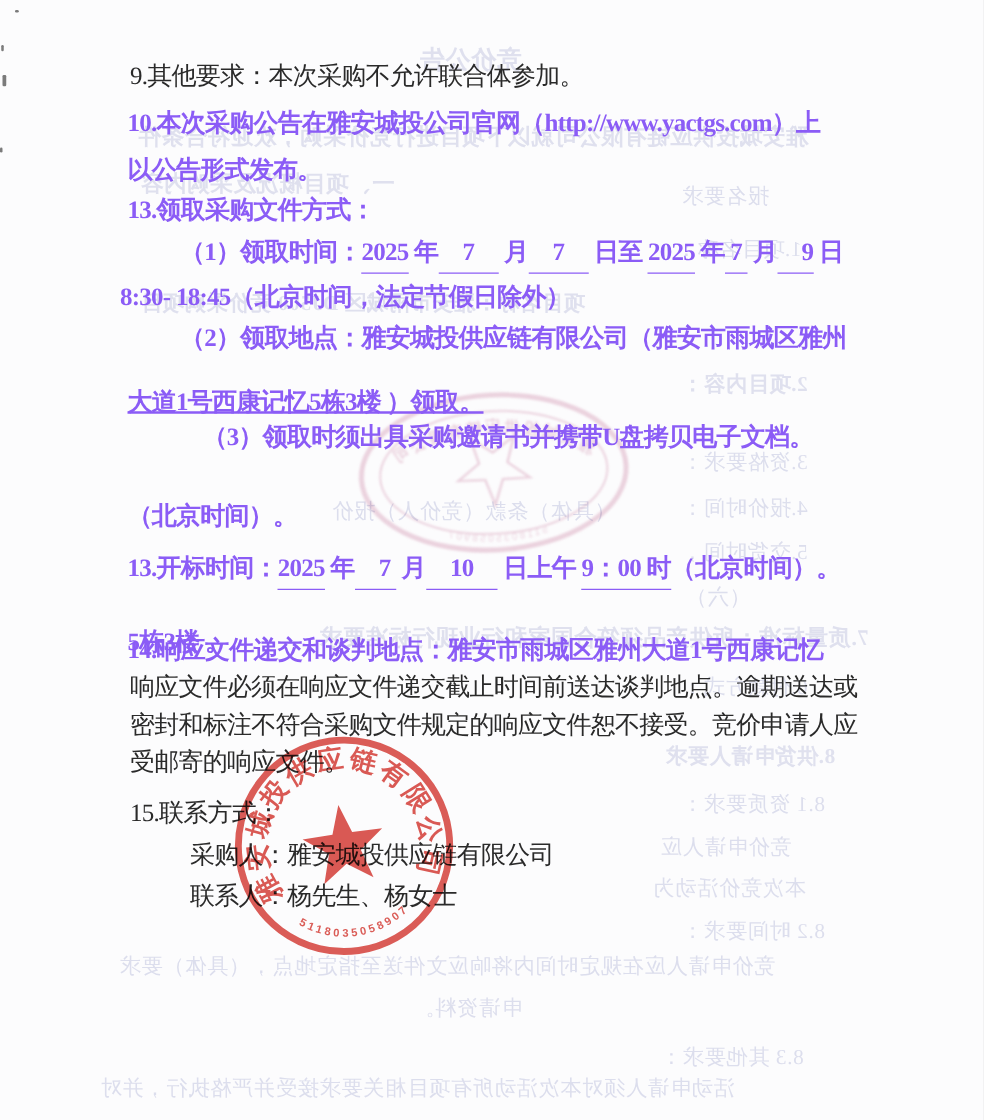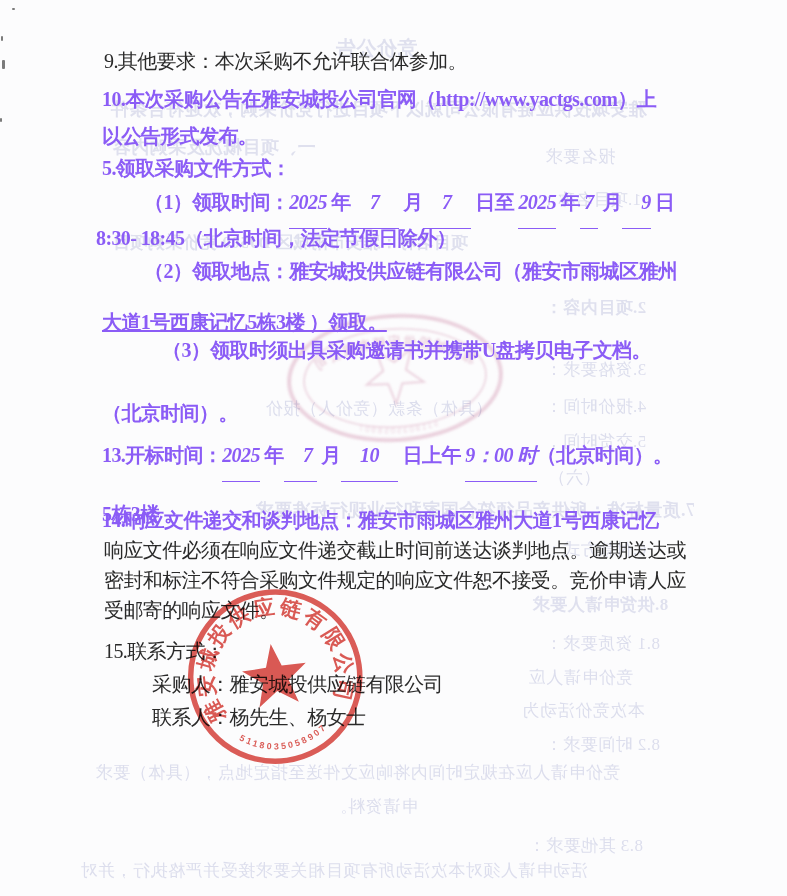--- a/index.html
+++ b/index.html
@@ -7,21 +7,21 @@
     position:relative;width:787px;height:896px;margin:0 auto;
     background:#fcfcfd;overflow:hidden;
     font-family:"Liberation Serif","DejaVu Serif",serif;
     color:var(--ink-color,#222);
   }
   .line{
     position:absolute;white-space:pre;font-size:20px;line-height:25px;
     letter-spacing:-0.6px;color:#2a2a2a;
   }
   .line.b{font-weight:700;color:#8b5cf6;}
-  .u{border-bottom:1.7px solid currentColor;padding-bottom:15px;font-style:italic;}
+  .u{border-bottom:1.7px solid currentColor;padding-bottom:5px;}
   .bleed-frag{
     position:absolute;transform:scaleX(-1);white-space:pre;
     color:var(--bleed-color,#c3c6e0);opacity:.55;filter:blur(.4px);
     font-weight:400;letter-spacing:.5px;line-height:20px;
   }
   .bleed-frag.b{font-weight:700;opacity:.5;}
   .seal{
     position:absolute;left:182px;top:582px;width:186px;height:186px;
     transform:rotate(-8deg);mix-blend-mode:multiply;opacity:.92;
   }
@@ -77,21 +77,21 @@
       <textPath href="#fs-top" startOffset="50%" text-anchor="middle">雅安城投供应链有限公司</textPath>
     </text>
     <text font-size="8" letter-spacing="2" fill="#d9a2ba">
       <textPath href="#fs-bot" startOffset="50%" text-anchor="middle">5118035058907</textPath>
     </text>
   </svg>
 
   <div class="line" style="left:104px;top:49px;text-align:right;">9.其他要求：本次采购不允许联合体参加。</div>
   <div class="line b" style="left:102px;top:87px;">10.本次采购公告在雅安城投公司官网（http://www.yactgs.com）上</div>
   <div class="line b" style="left:102px;top:124px;">以公告形式发布。</div>
-  <div class="line b" style="left:102px;top:156px;">5.领取采购文件方式：</div>
+  <div class="line b" style="left:102px;top:156px;">13.领取采购文件方式：</div>
   <div class="line b" style="left:144px;top:190px;"><span>（1）领取时间：</span><span class="u">2025</span><span> 年</span><span class="u">　7　</span><span> 月</span><span class="u">　7　</span><span> 日至 </span><span class="u">2025</span><span> 年</span><span class="u"> 7 </span><span> 月</span><span class="u">　9</span><span> 日</span></div>
   <div class="line b" style="left:96px;top:226px;">8:30- 18:45（北京时间，法定节假日除外）</div>
   <div class="line b" style="left:144px;top:259px;">（2）领取地点：雅安城投供应链有限公司（雅安市雨城区雅州</div>
   <div class="line b" style="left:102px;top:310px;text-decoration:underline;">大道1号西康记忆5栋3楼 ）领取。</div>
   <div class="line b" style="left:144px;top:338px;margin-left:18px;">（3）领取时须出具采购邀请书并携带U盘拷贝电子文档。</div>
   <div class="line b" style="left:102px;top:401px;">（北京时间）。</div>
   <div class="line b" style="left:102px;top:443px;"><span>13.开标时间：</span><span class="u">2025</span><span> 年</span><span class="u">　7 </span><span> 月</span><span class="u">　10　</span><span> 日上午 </span><span class="u">9：00 时</span><span>（北京时间）。</span></div>
   <div class="line b" style="left:102px;top:472px;margin-top:36px;">14.响应文件递交和谈判地点：雅安市雨城区雅州大道1号西康记忆</div>
   <div class="line b" style="left:102px;top:502px;">5栋3楼 。</div>
   <div class="line" style="left:104px;top:538px;">响应文件必须在响应文件递交截止时间前送达谈判地点。逾期送达或</div>

